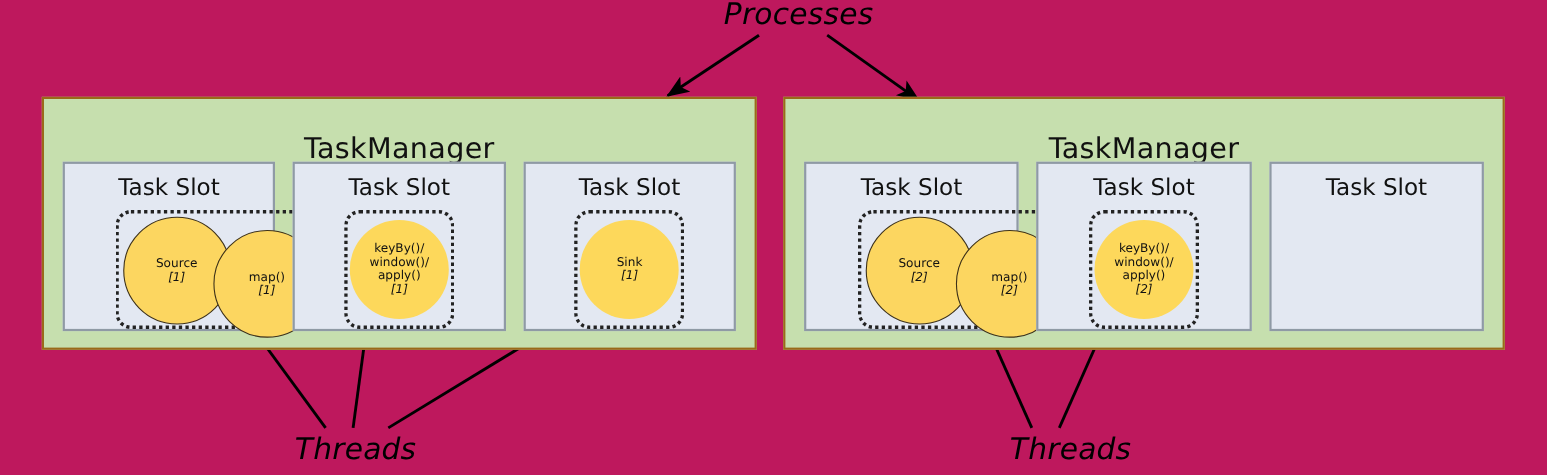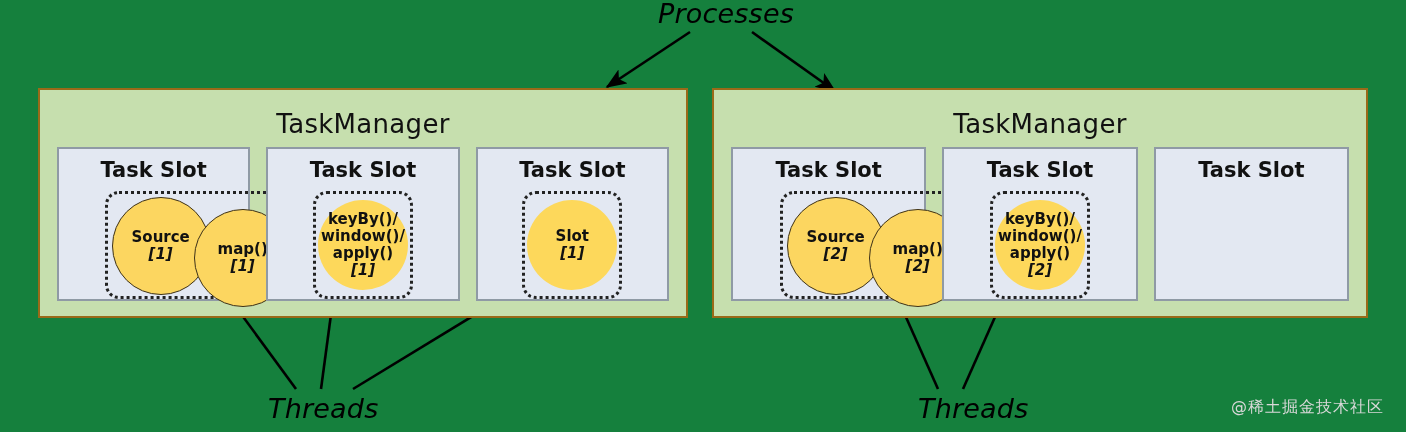--- a/index.html
+++ b/index.html
@@ -8,21 +8,21 @@
     background: #ffffff;
   }
   body {
     font-family: "DejaVu Sans", "Liberation Sans", sans-serif;
     -webkit-font-smoothing: antialiased;
   }
   #stage {
     position: relative;
     width: 1406px;
     height: 432px;
-    background: #15803d;
+    background: #be185d;
     overflow: hidden;
   }
 
   
   .annot-label {
     position: absolute;
     font-style: italic;
     font-size: 27px;
     color: #000000;
     white-space: nowrap;
@@ -49,37 +49,36 @@
     border: 2px solid #9a6a19;
     top: 88px;
     height: 230px;
   }
   #taskmanager-1 { left: 38px;  width: 650px; }
   #taskmanager-2 { left: 712px; width: 656px; }
 
   .tm-title {
     position: absolute;
     left: 0; right: 0;
-    top: 19px;
+    top: 31px;
     text-align: center;
     font-size: 26px;
     color: #111111;
     letter-spacing: 0.3px;
   }
 
   
   .slot-row {
     position: absolute;
     left: 17px;
     right: 17px;
     top: 57px;
     bottom: 15px;
     display: flex;
     gap: 16px;
-    font-weight: bold;
   }
   .task-slot {
     position: relative;
     flex: 1 1 0;
     box-sizing: border-box;
     background: #e3e8f2;
     border: 2px solid #8f9aa5;
   }
   .slot-title {
     position: absolute;
@@ -114,21 +113,21 @@
     height: 96px;
   }
   .circle {
     position: absolute;
     border-radius: 50%;
     background: #fdd85b;
     display: flex;
     flex-direction: column;
     align-items: center;
     justify-content: center;
-    font-size: 15px;
+    font-size: 11px;
     line-height: 1.12;
     color: #111111;
     text-align: center;
   }
   .circle.outlined {
     border: 1.5px solid #3d3118;
     background: #fcd660;
   }
   .circle.c-left  { left: 0px;  top: 0px; width: 96px; height: 96px; }
   .circle.c-right { left: 82px; top: 12px; width: 96px; height: 96px; z-index: 2; }
@@ -203,21 +202,21 @@
 apply()</span>
             <span class="op-sub">[1]</span>
           </div>
         </div>
       </div>
 
       <div class="task-slot">
         <div class="slot-title">Task Slot</div>
         <div class="thread-group narrow">
           <div class="circle c-solo-lg">
-            <span class="op-name">Slot</span>
+            <span class="op-name">Sink</span>
             <span class="op-sub">[1]</span>
           </div>
         </div>
       </div>
 
     </div>
   </div>
 
   <div class="taskmanager" id="taskmanager-2">
     <div class="tm-title">TaskManager</div>
@@ -254,15 +253,14 @@
       <div class="task-slot">
         <div class="slot-title">Task Slot</div>
       </div>
 
     </div>
   </div>
 
   <div class="annot-label" id="threads-left-label">Threads</div>
   <div class="annot-label" id="threads-right-label">Threads</div>
 
-  <div id="watermark">@稀土掘金技术社区</div>
 
 </div>
 
 </body></html>

